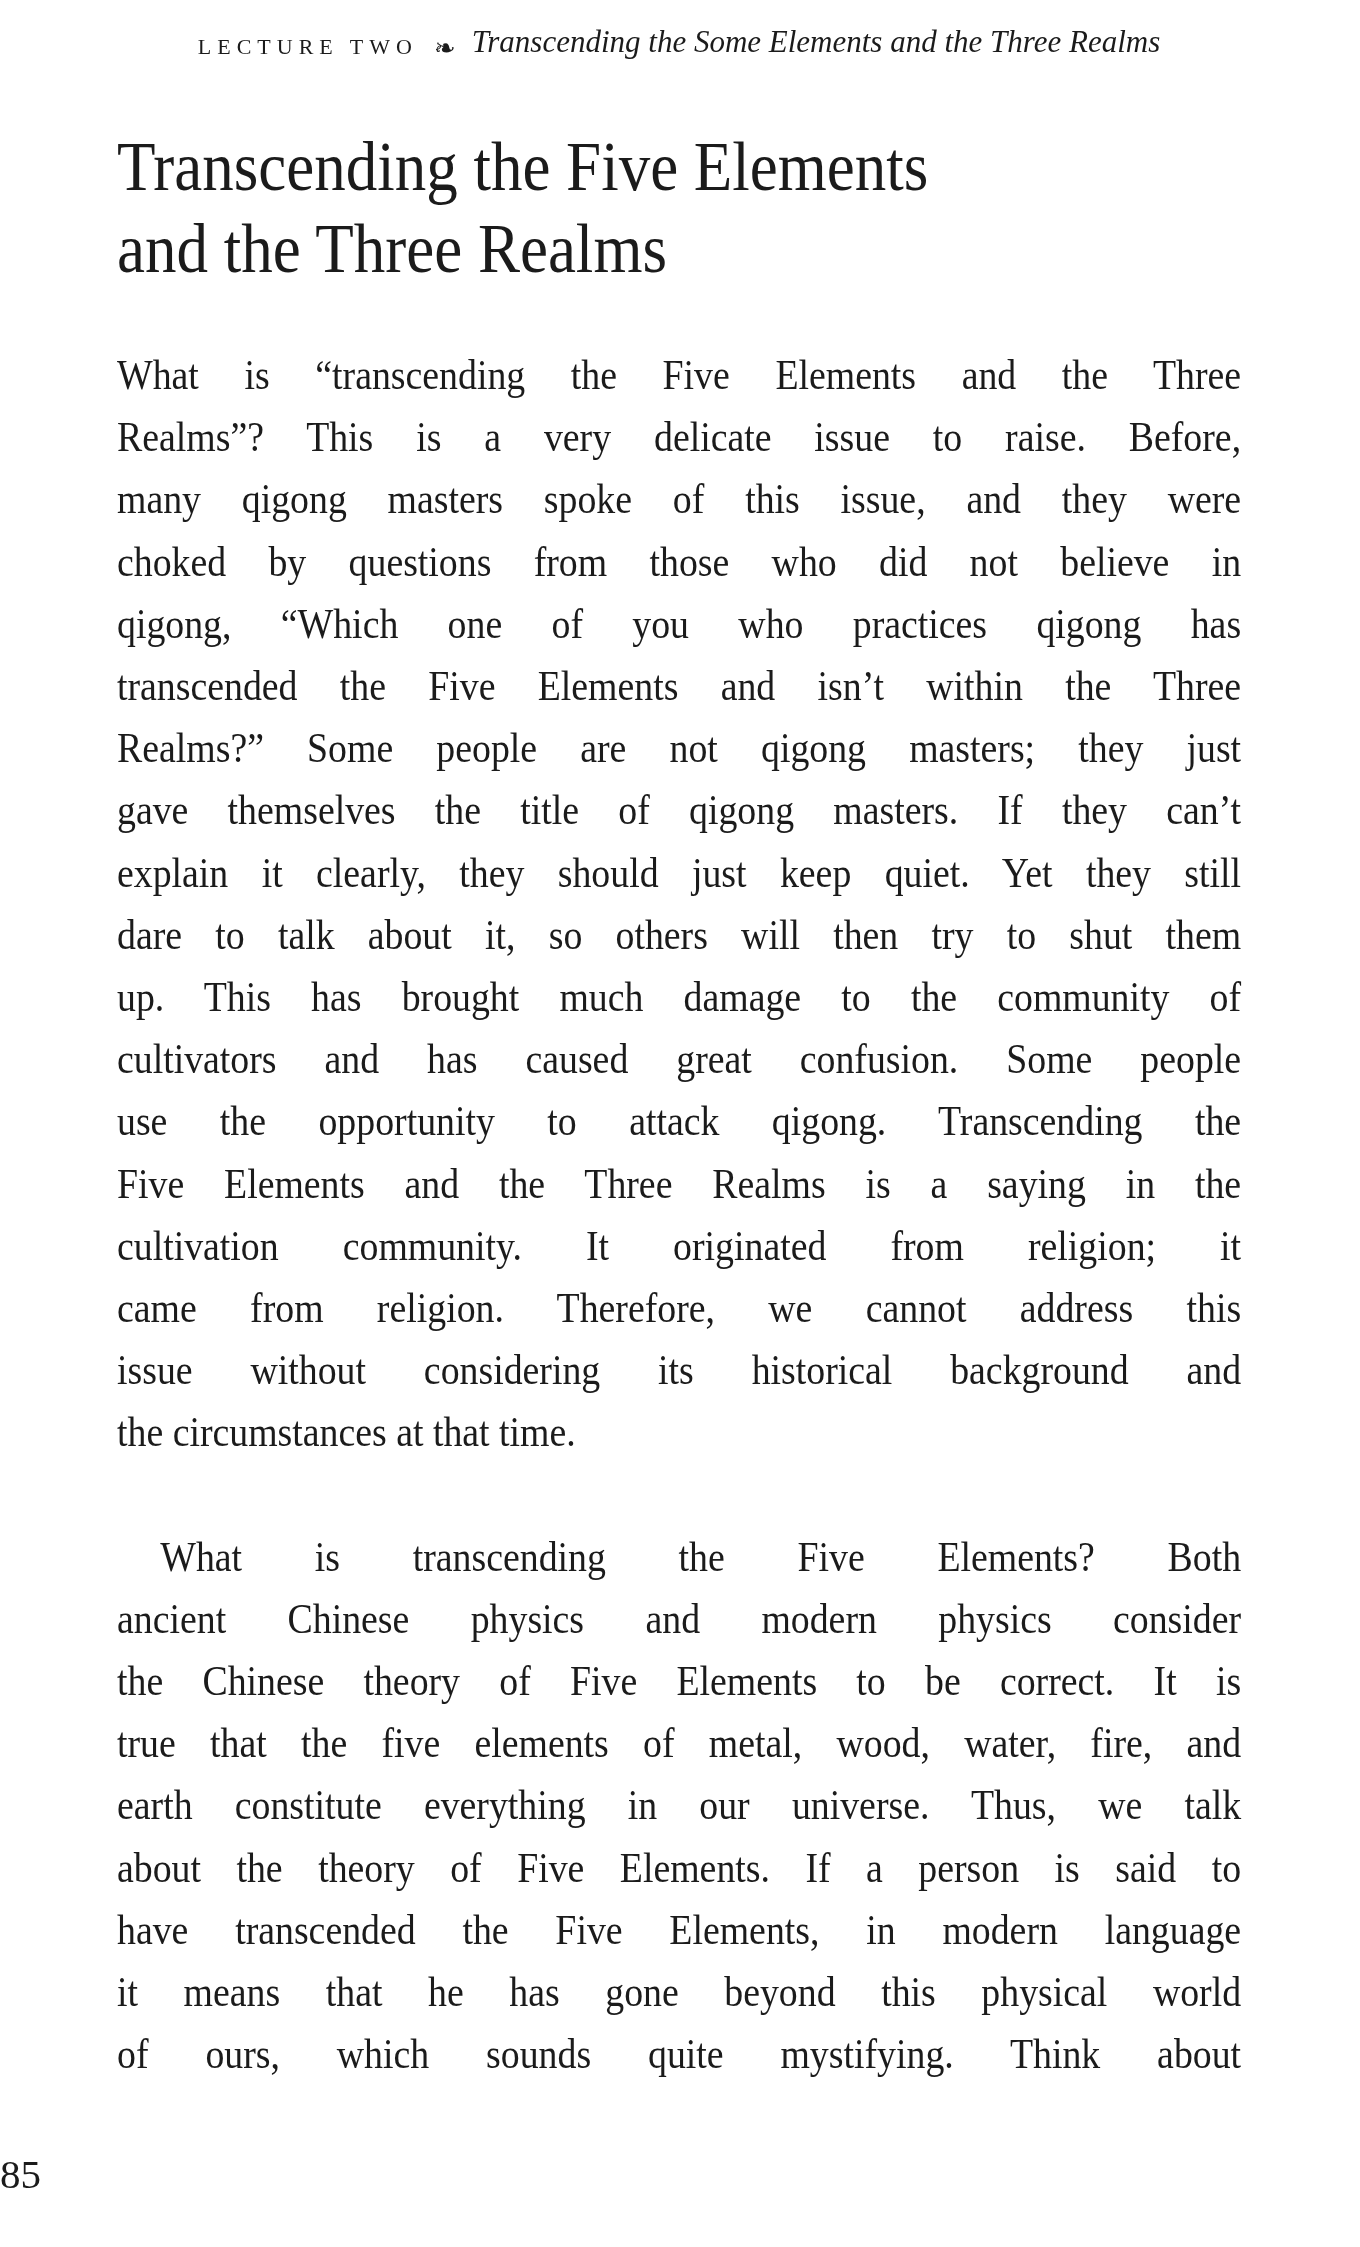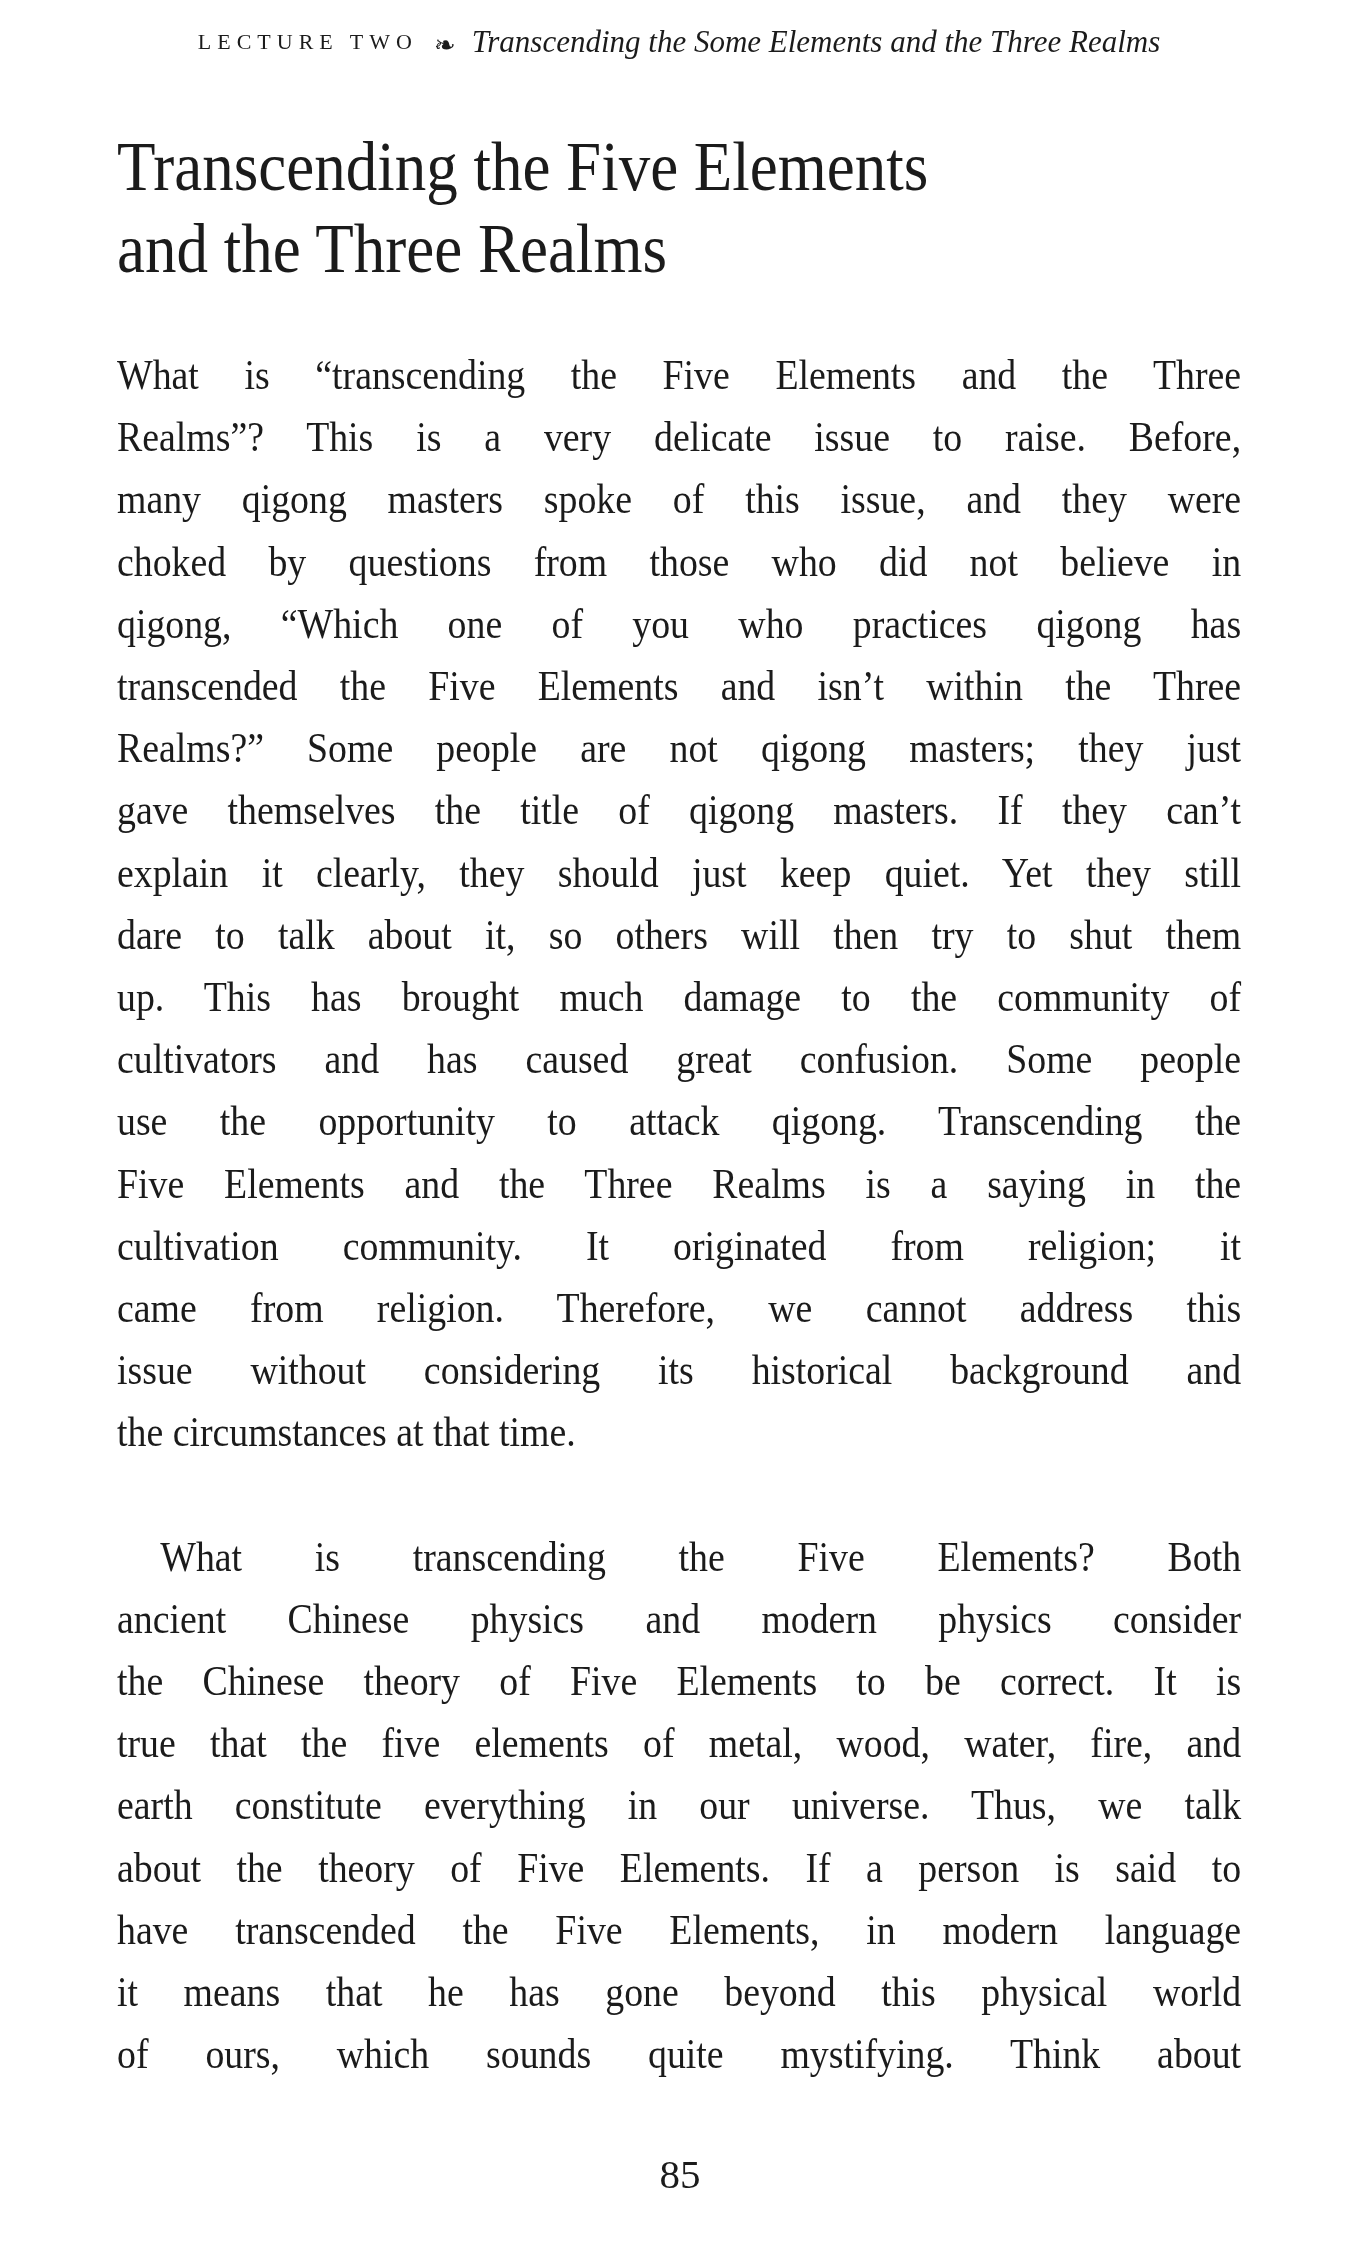--- a/index.html
+++ b/index.html
@@ -19,21 +19,21 @@
   }
 
   
   .running-header {
     position: absolute;
     top: 24px;
     left: 117px;
     width: 1124px;
     display: flex;
     justify-content: center;
-    align-items: center;
+    align-items: flex-end;
     gap: 16px;
     white-space: nowrap;
   }
   .lecture-label {
     font-size: 22px;
     letter-spacing: 6px;
     font-variant: small-caps;
   }
   .fleuron {
     font-family: "DejaVu Sans", "DejaVu Serif", sans-serif;
@@ -86,21 +86,20 @@
   .line-indent {
     padding-left: 48px;
   }
 
   
   .page-number {
     position: absolute;
     left: 0;
     top: 2150px;
     width: 100%;
-    text-align: center;
     font-size: 41px;
   }
 </style>
 </head>
 <body>
 
 <div class="page">
 
   <div class="running-header">
     <span class="lecture-label">LECTURE TWO</span>

